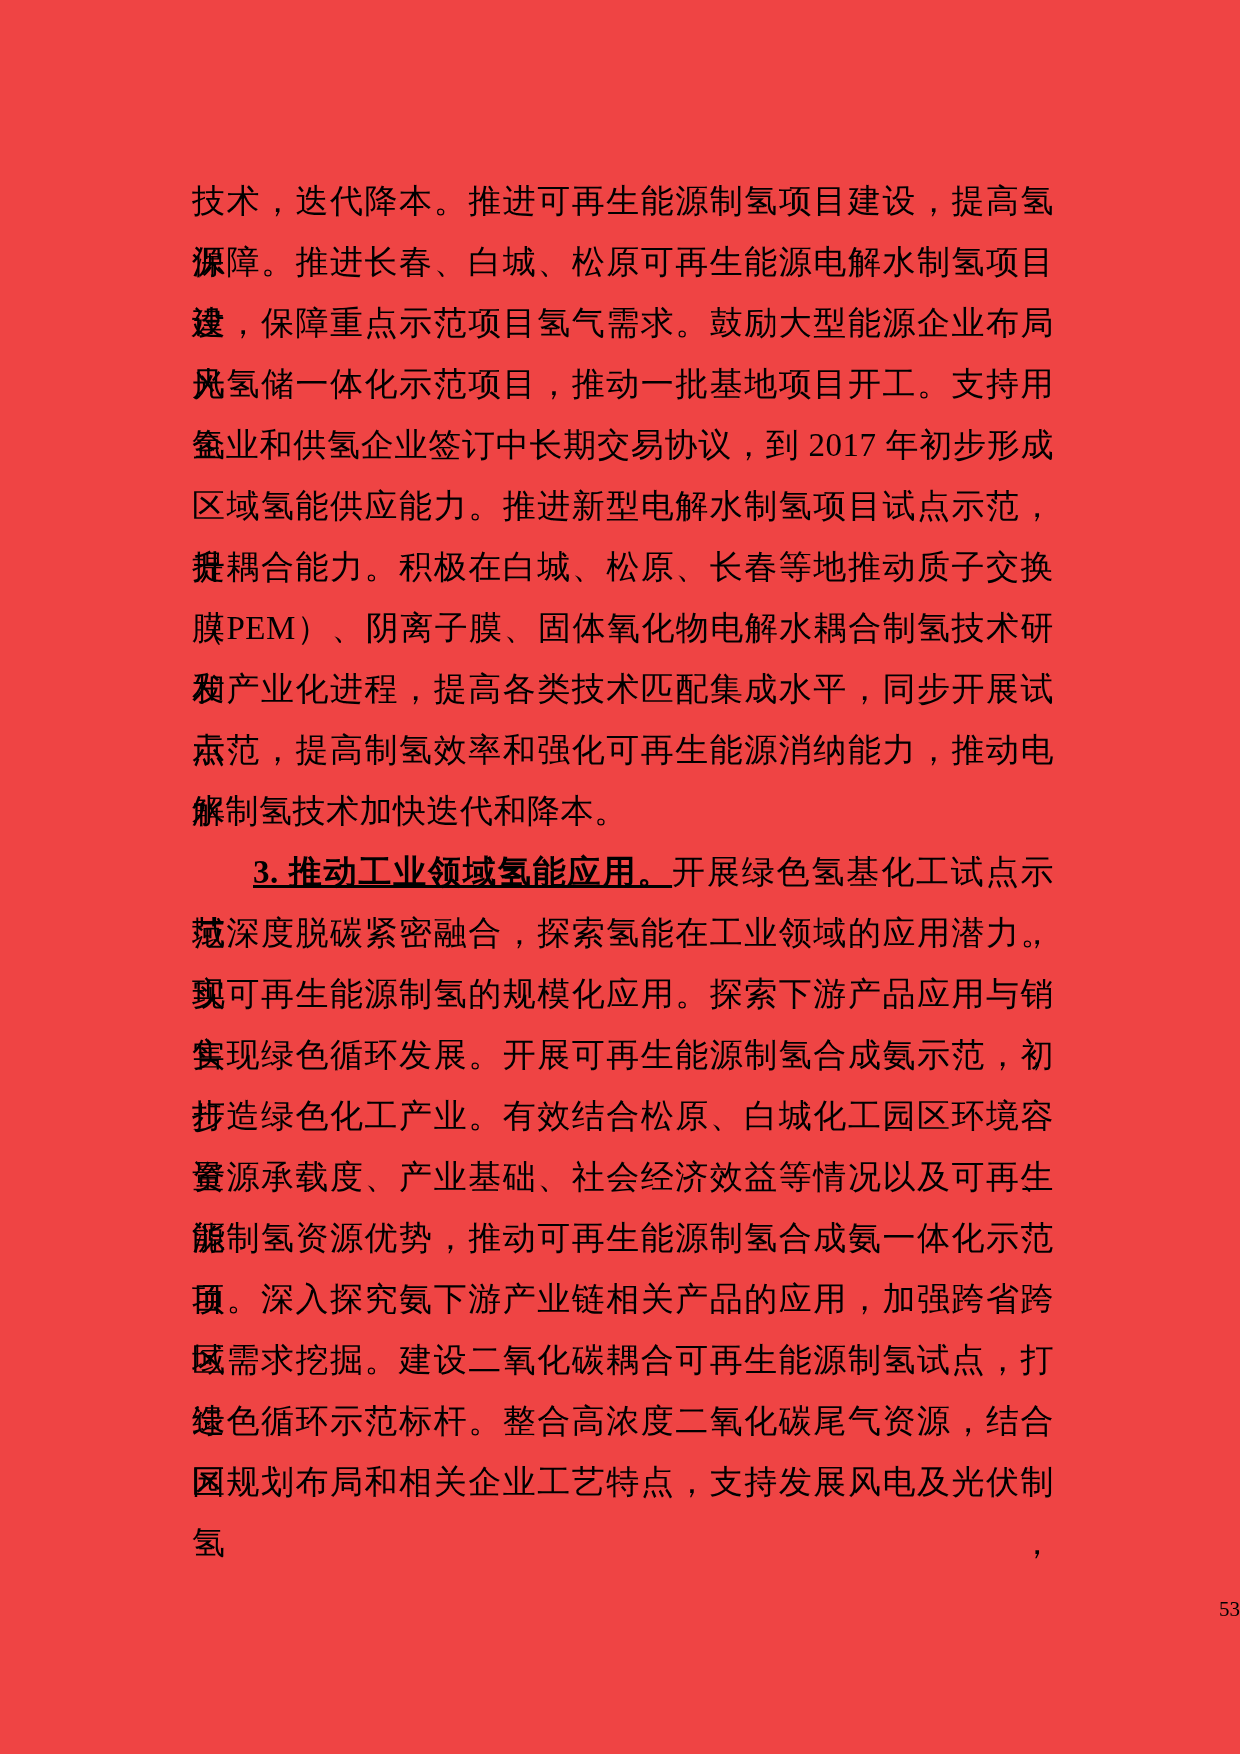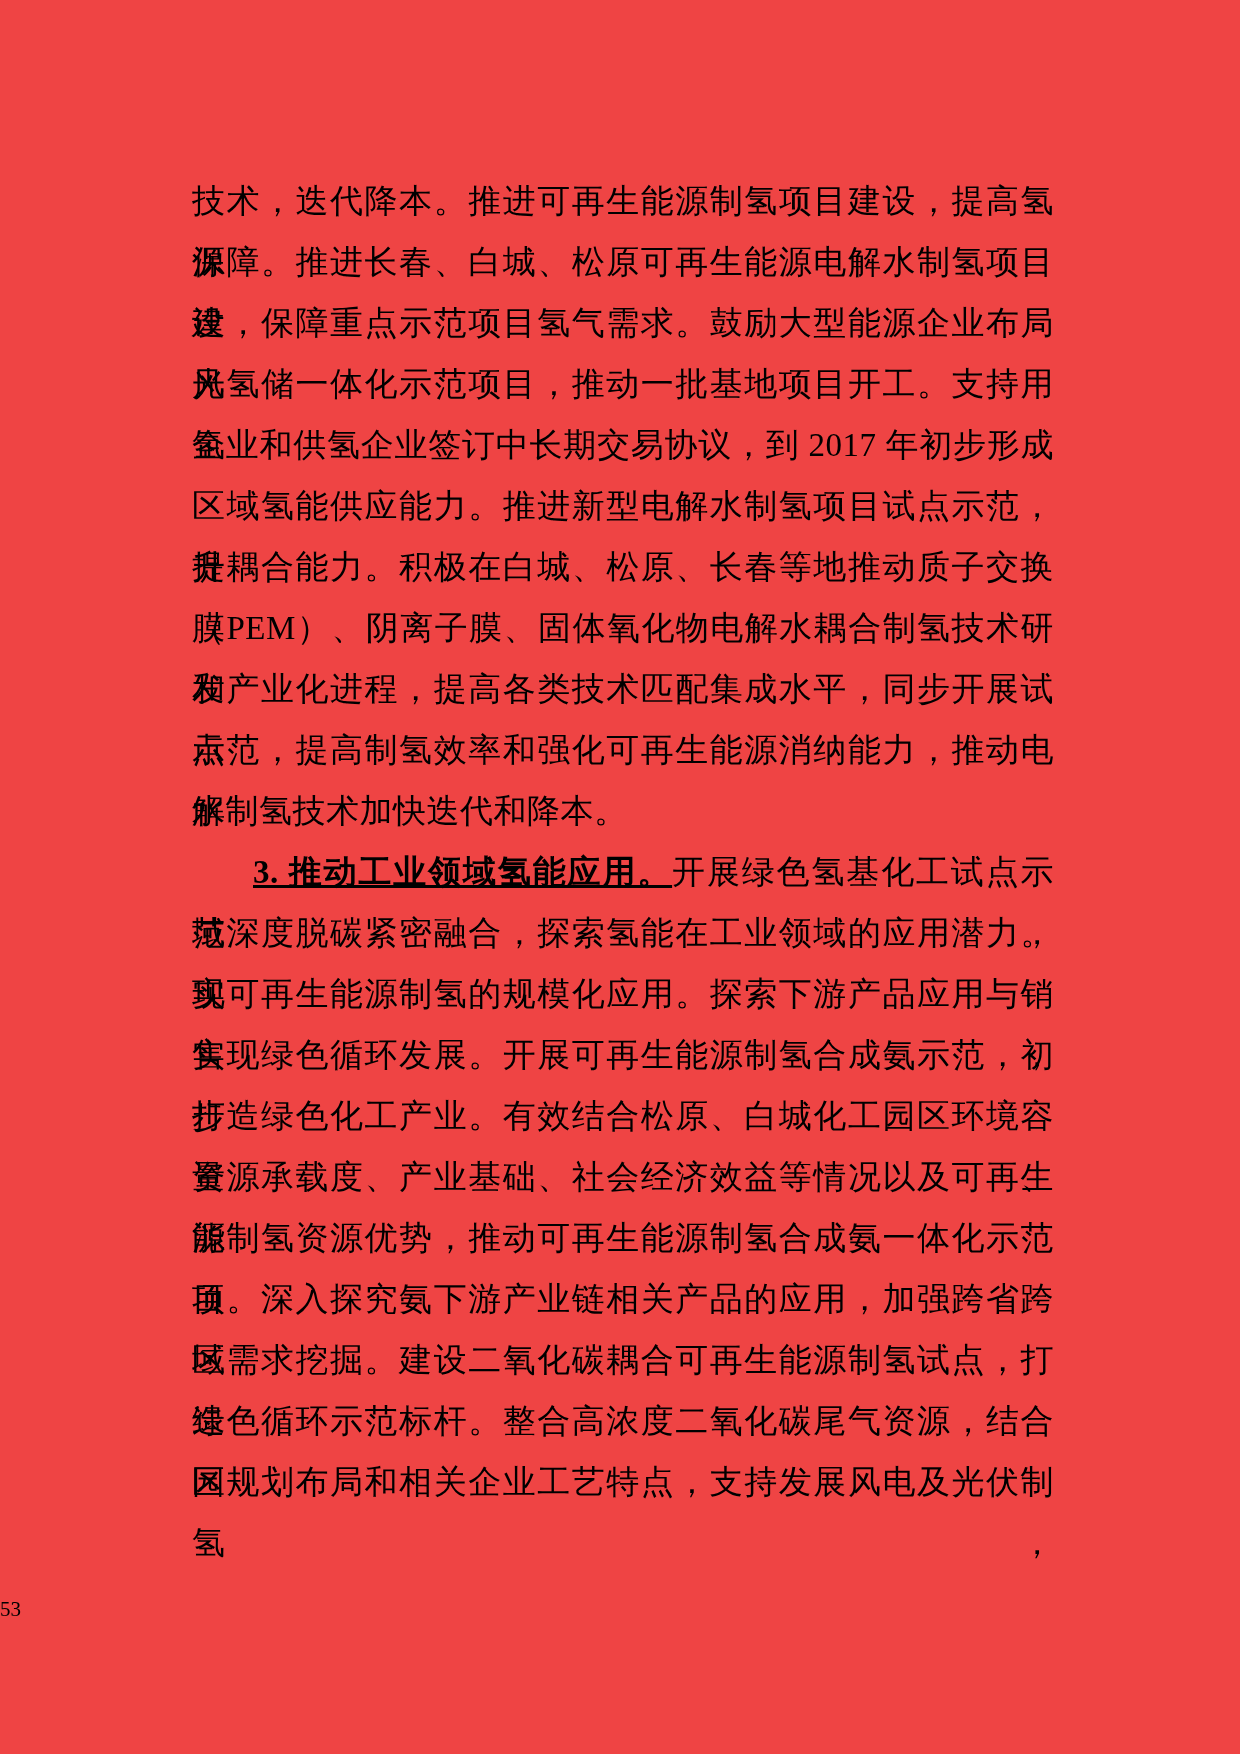--- a/index.html
+++ b/index.html
@@ -40,21 +40,21 @@
   }
   .bold-lead {
     font-weight: bold;
     text-decoration: underline;
   }
   .page-number {
     position: absolute;
     top: 1594px;
     left: 0;
     width: 100%;
-    text-align: left;
+    text-align: right;
     font-size: 21px;
     line-height: 30px;
     color: #000000;
   }
 </style>
 </head>
 <body>
 
 <div class="page">
   <div class="text-block">

